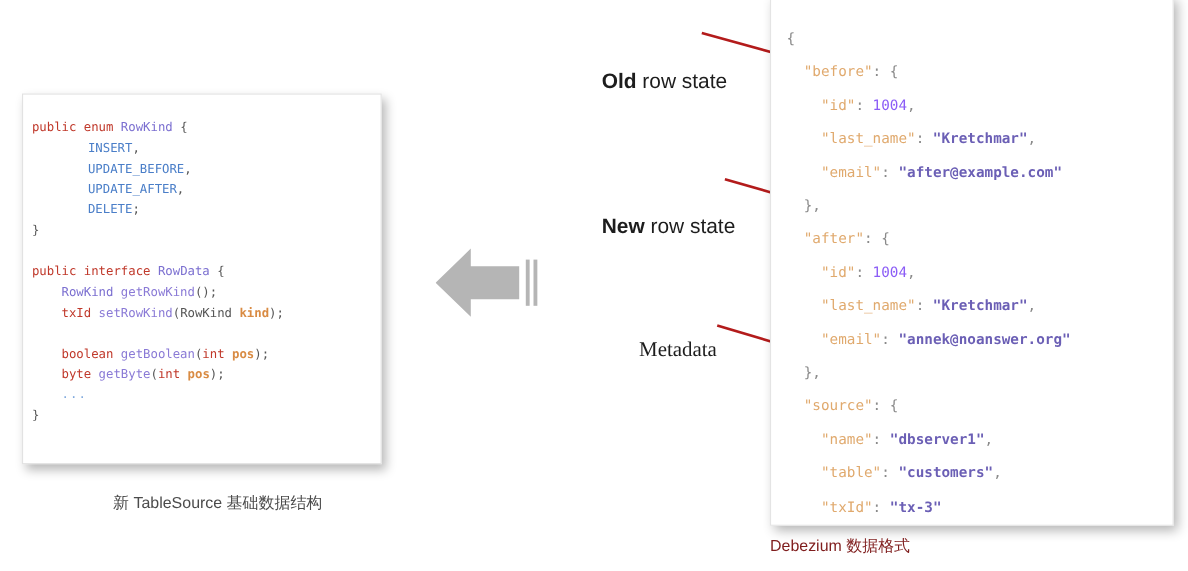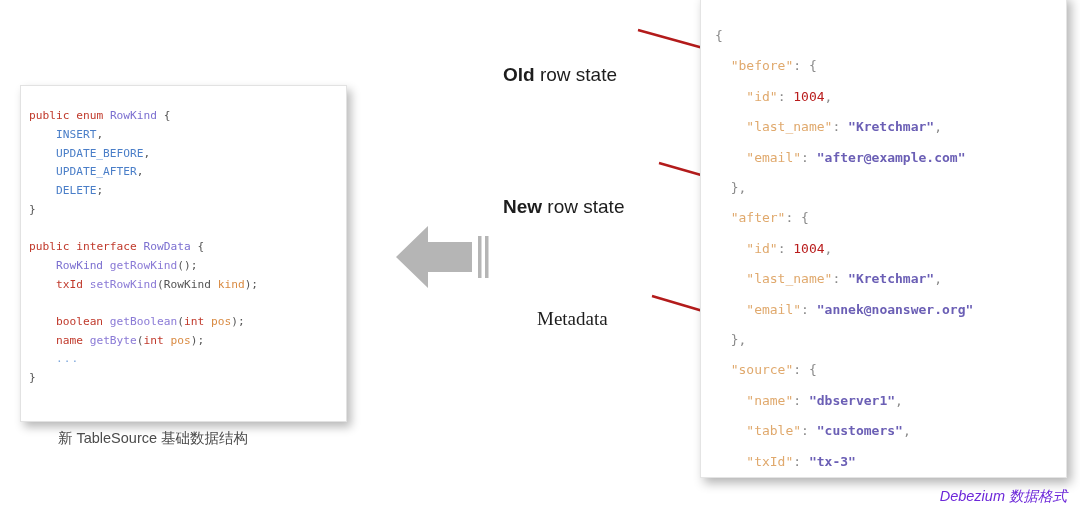--- a/index.html
+++ b/index.html
@@ -28,51 +28,52 @@
   #java-code {
     font-family: "DejaVu Sans Mono", monospace;
     font-size: 11.2px;
     line-height: 18.7px;
     white-space: pre;
     color: #4a4a4a;
   }
 
   
   .kw   { color: #c0392b; }
-  .enm  { color: #4a7ec8; }
+  .enm  { color: #4a7ec8; margin-left: 24px; }
   .typ  { color: #7b6fd0; }
   .mth  { color: #8a7ad6; margin-top: 25px; }
-  .par  { color: #d98b43; }
+  .par  { color: #d98b43; font-weight: bold; }
   .pnc  { color: #555555; }
   .dots { color: #7fa9dd; letter-spacing: 1px; }
 
   
   #left-caption {
     position: absolute;
-    left: 13px; top: 428px;
+    left: 13px; top: 448px;
     width: 280px;
-    text-align: center;
+    text-align: right;
     font-size: 14.5px;
     line-height: 21px;
     color: #4b4b4b;
   }
 
   
   #big-arrow {
     position: absolute;
     left: 396px; top: 222px;
     width: 96px; height: 70px;
   }
 
   
   .anno-label {
     position: absolute;
     font-size: 19px;
     color: #1d1d1d;
     white-space: nowrap;
+    margin-left: 44px;
   }
   .anno-label b { font-weight: bold; }
   #label-old  { left: 503px; top: 64px; }
   #label-new  { left: 503px; top: 196px; }
   #label-meta { left: 537px; top: 308px; font-family: Liberation Serif, serif; }
 
   
   .red-arrow { position: absolute; }
   #red-arrow-old  { left: 636px; top: 26px;  width: 106px; height: 40px; }
   #red-arrow-new  { left: 657px; top: 160px; width: 96px;  height: 36px; }
@@ -92,51 +93,50 @@
   }
   #json-code {
     font-family: "DejaVu Sans Mono", monospace;
     font-size: 13px;
     line-height: 30.4px;
     white-space: pre;
     color: #7d7d7d;
   }
   .jk  { color: #e0a96d; }
   .js  { color: #6b5fb5; font-weight: bold; }
-  .jn  { color: #b91c1c; }
+  .jn  { color: #8b5cf6; }
   .jp  { color: #8a8a8a; }
 
   
   #right-caption {
     position: absolute;
     left: 700px; top: 487px;
     width: 367px;
-    text-align: right;
+    text-align: left;
     font-size: 14.5px;
-    color: #6d28d9;
-    font-style: italic;
+    color: #7f1d1d;
   }
 </style>
 </head>
 <body>
 
 <div id="java-card">
   <pre id="java-code"><span class="kw">public</span> <span class="kw">enum</span> <span class="typ">RowKind</span> <span class="pnc">{</span>
     <span class="enm">INSERT</span><span class="pnc">,</span>
     <span class="enm">UPDATE_BEFORE</span><span class="pnc">,</span>
     <span class="enm">UPDATE_AFTER</span><span class="pnc">,</span>
     <span class="enm">DELETE</span><span class="pnc">;</span>
 <span class="pnc">}</span>
 
 <span class="kw">public</span> <span class="kw">interface</span> <span class="typ">RowData</span> <span class="pnc">{</span>
     <span class="typ">RowKind</span> <span class="mth">getRowKind</span><span class="pnc">();</span>
     <span class="kw">txId</span> <span class="mth">setRowKind</span><span class="pnc">(</span><span class="pnc">RowKind</span> <span class="par">kind</span><span class="pnc">);</span>
 
     <span class="kw">boolean</span> <span class="mth">getBoolean</span><span class="pnc">(</span><span class="kw">int</span> <span class="par">pos</span><span class="pnc">);</span>
-    <span class="kw">name</span> <span class="mth">getByte</span><span class="pnc">(</span><span class="kw">int</span> <span class="par">pos</span><span class="pnc">);</span>
+    <span class="kw">byte</span> <span class="mth">getByte</span><span class="pnc">(</span><span class="kw">int</span> <span class="par">pos</span><span class="pnc">);</span>
     <span class="dots">...</span>
 <span class="pnc">}</span></pre>
 </div>
 
 <div id="left-caption">新 TableSource 基础数据结构</div>
 
 <div id="big-arrow">
   <svg width="96" height="70" viewBox="0 0 96 70" aria-hidden="true">
     <polygon points="0,35 32,4 32,20 76,20 76,50 32,50 32,66" fill="#b5b5b5"></polygon>
     <rect x="82" y="14" width="3.5" height="42" fill="#b5b5b5"></rect>

